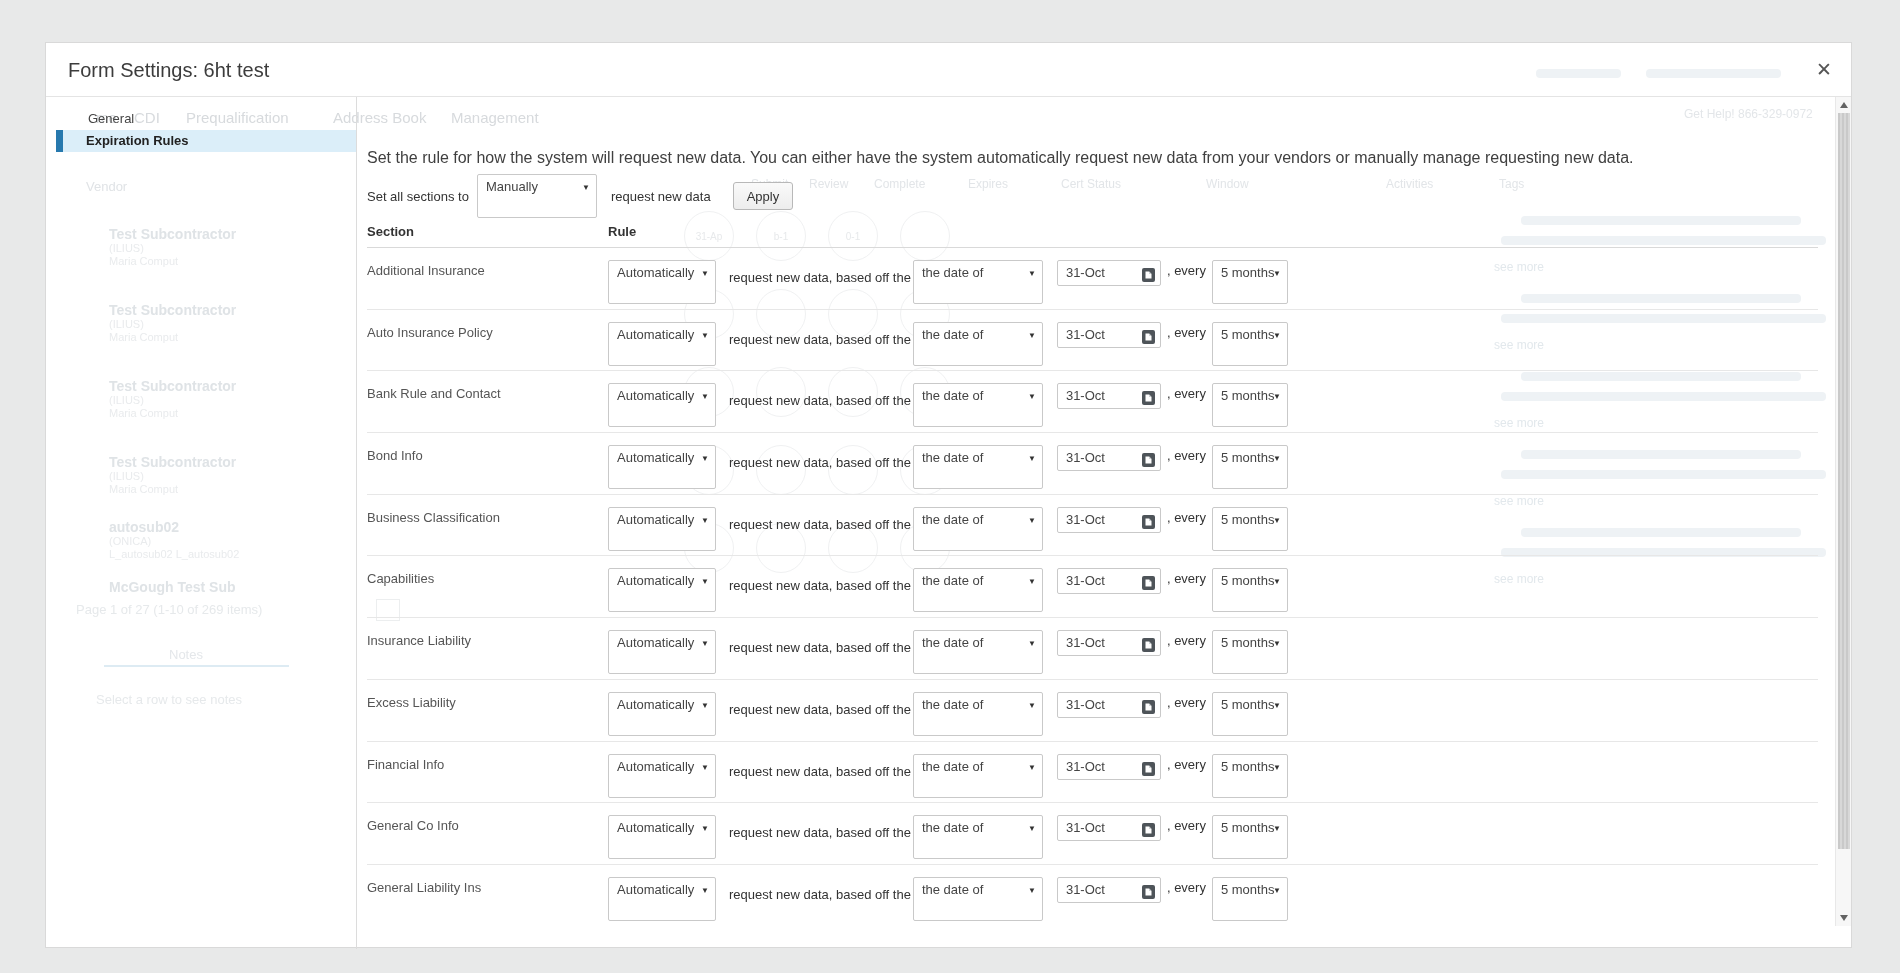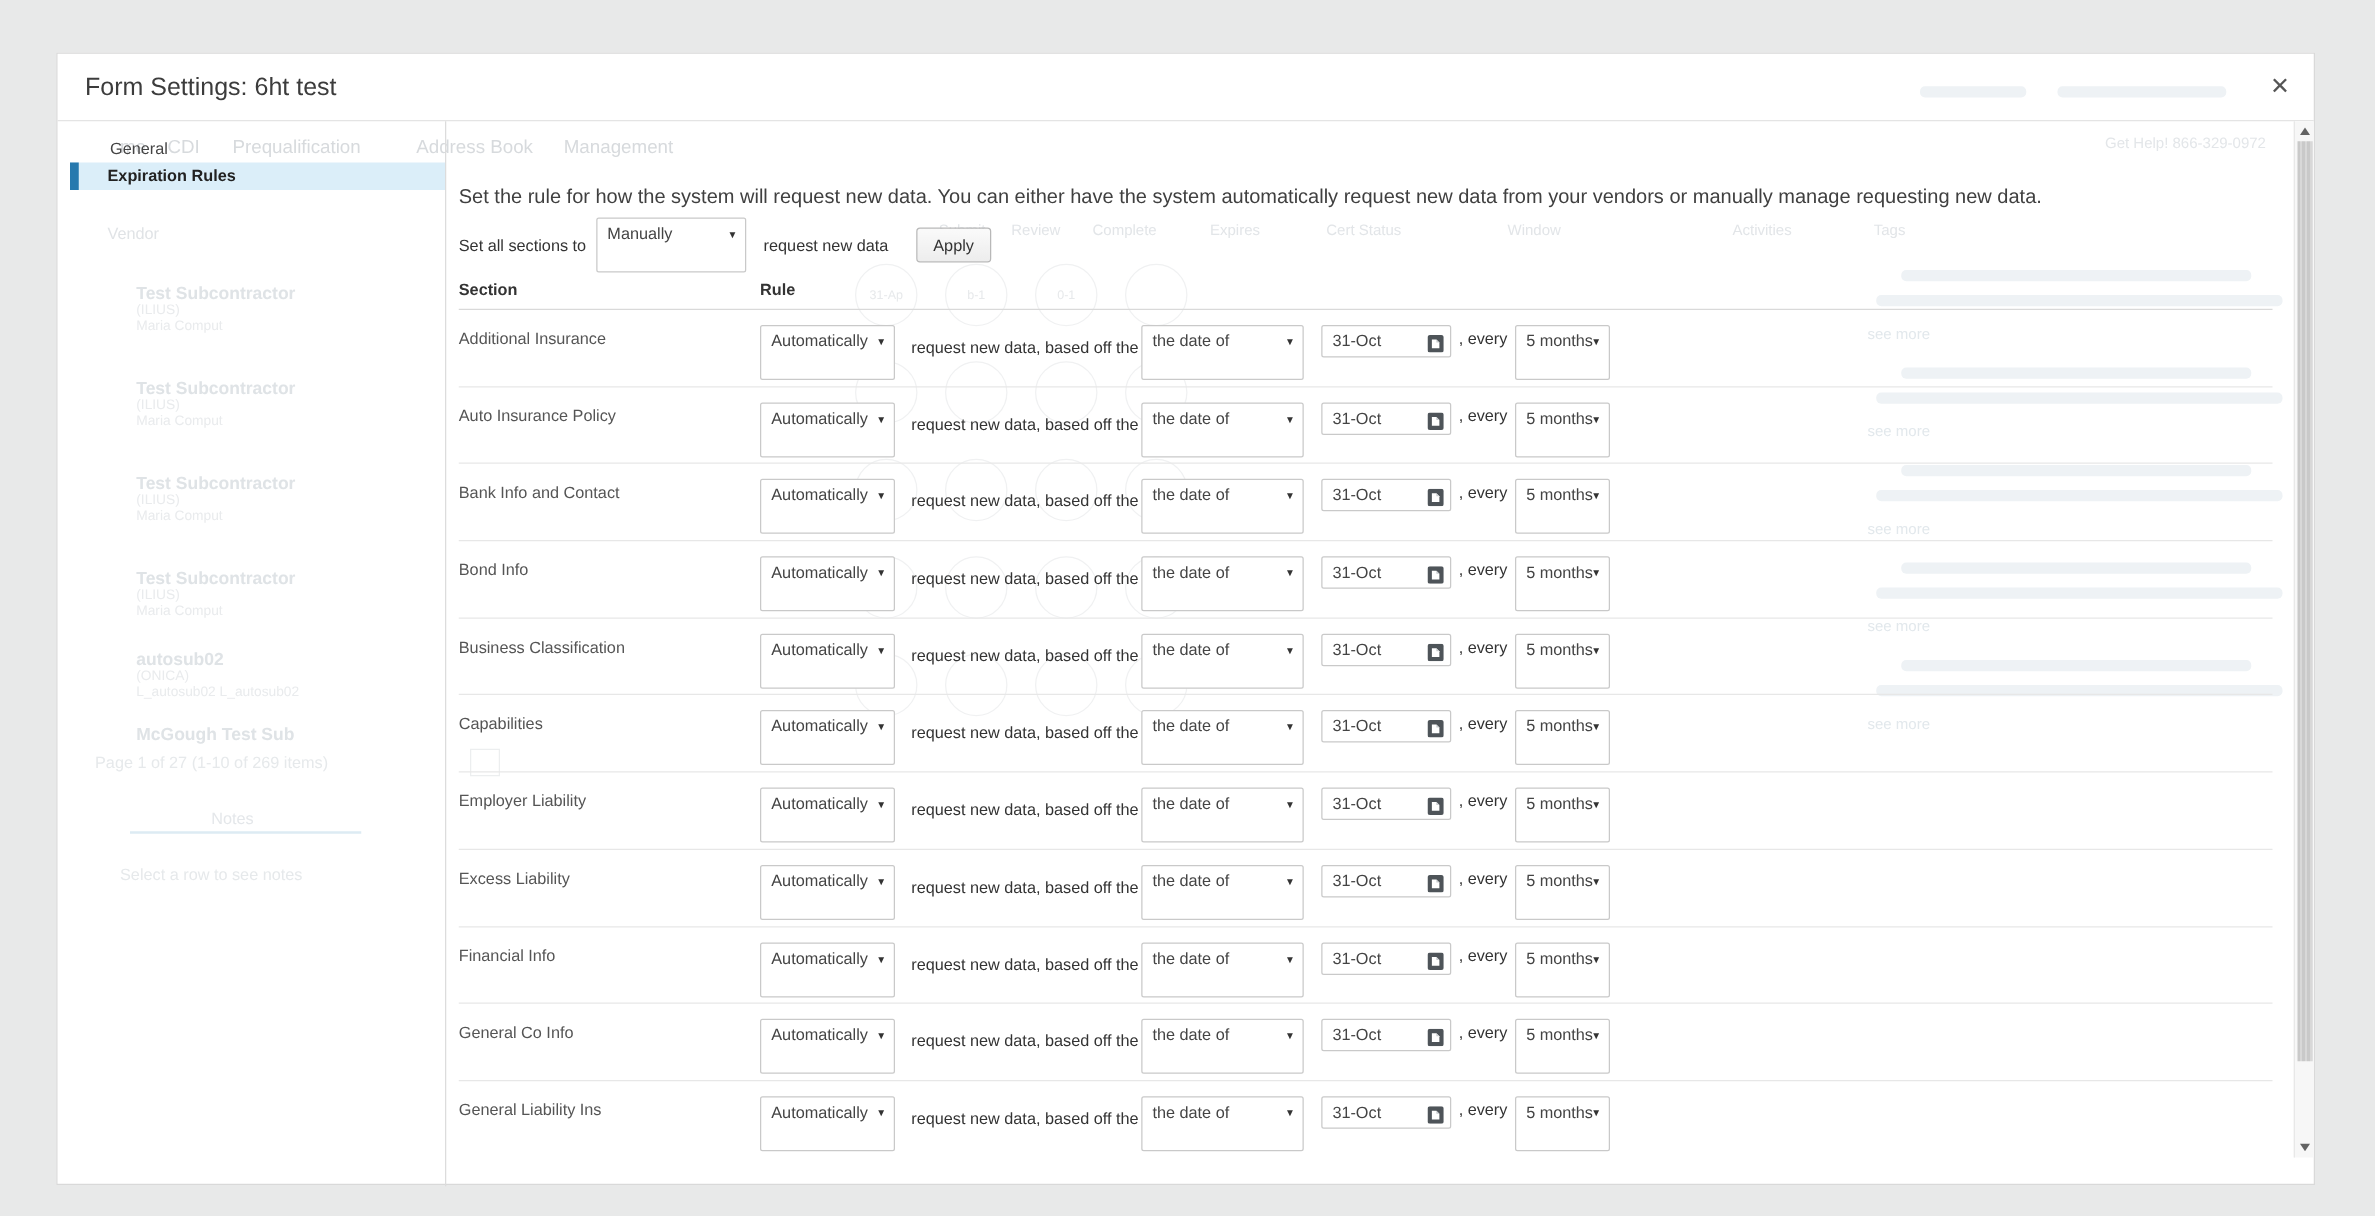--- a/index.html
+++ b/index.html
@@ -224,21 +224,21 @@
       </span>
     </div>
     <div class="everytext">, every</div>
     <div class="sel w76 interval">
       <span>5 months</span>
       <span class="caret">▼</span>
     </div>
   </div>
 
   <div class="row">
-    <div class="cell-section">Bank Info and Contact</div>
+    <div class="cell-section">Bank Rule and Contact</div>
     <div class="sel w108">
       <span>Automatically</span>
       <span class="caret">▼</span>
     </div>
     <div class="midtext">request new data, based off the</div>
     <div class="sel w130 basis">
       <span>the date of</span>
       <span class="caret">▼</span>
     </div>
     <div class="datebox">
@@ -336,21 +336,21 @@
       </span>
     </div>
     <div class="everytext">, every</div>
     <div class="sel w76 interval">
       <span>5 months</span>
       <span class="caret">▼</span>
     </div>
   </div>
 
   <div class="row">
-    <div class="cell-section">Employer Liability</div>
+    <div class="cell-section">Insurance Liability</div>
     <div class="sel w108">
       <span>Automatically</span>
       <span class="caret">▼</span>
     </div>
     <div class="midtext">request new data, based off the</div>
     <div class="sel w130 basis">
       <span>the date of</span>
       <span class="caret">▼</span>
     </div>
     <div class="datebox">

